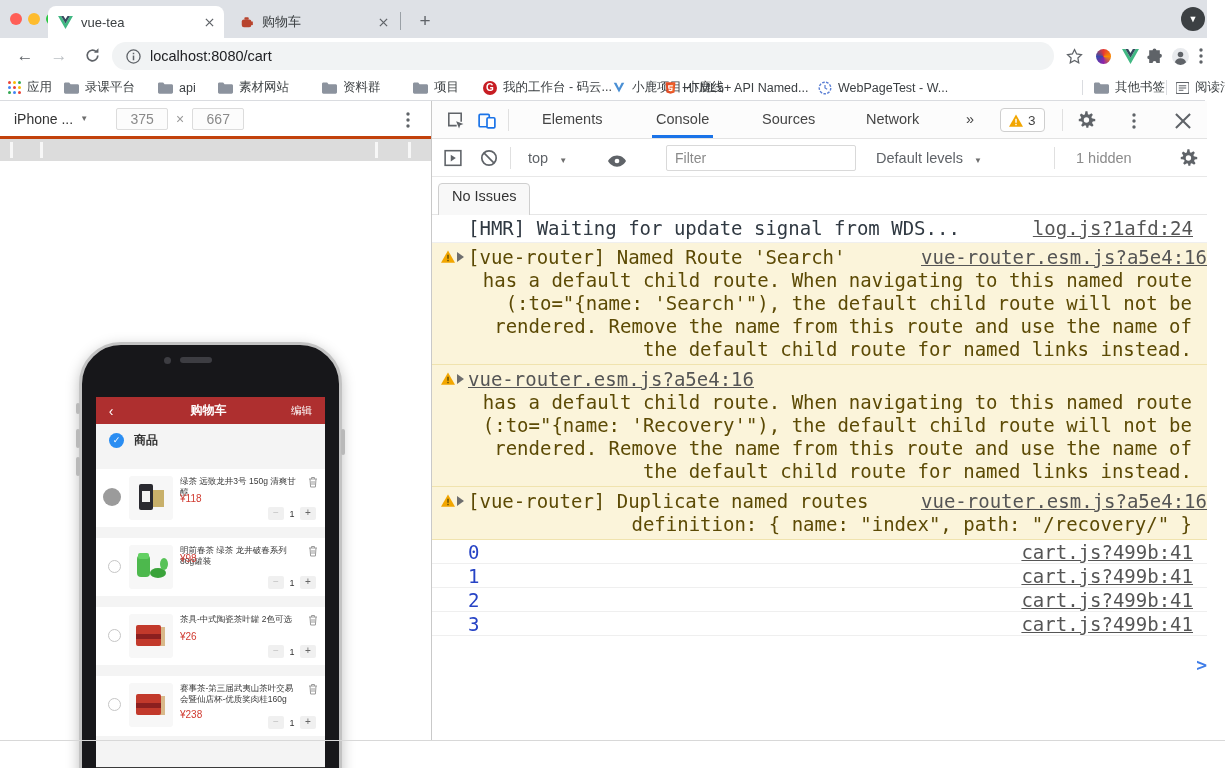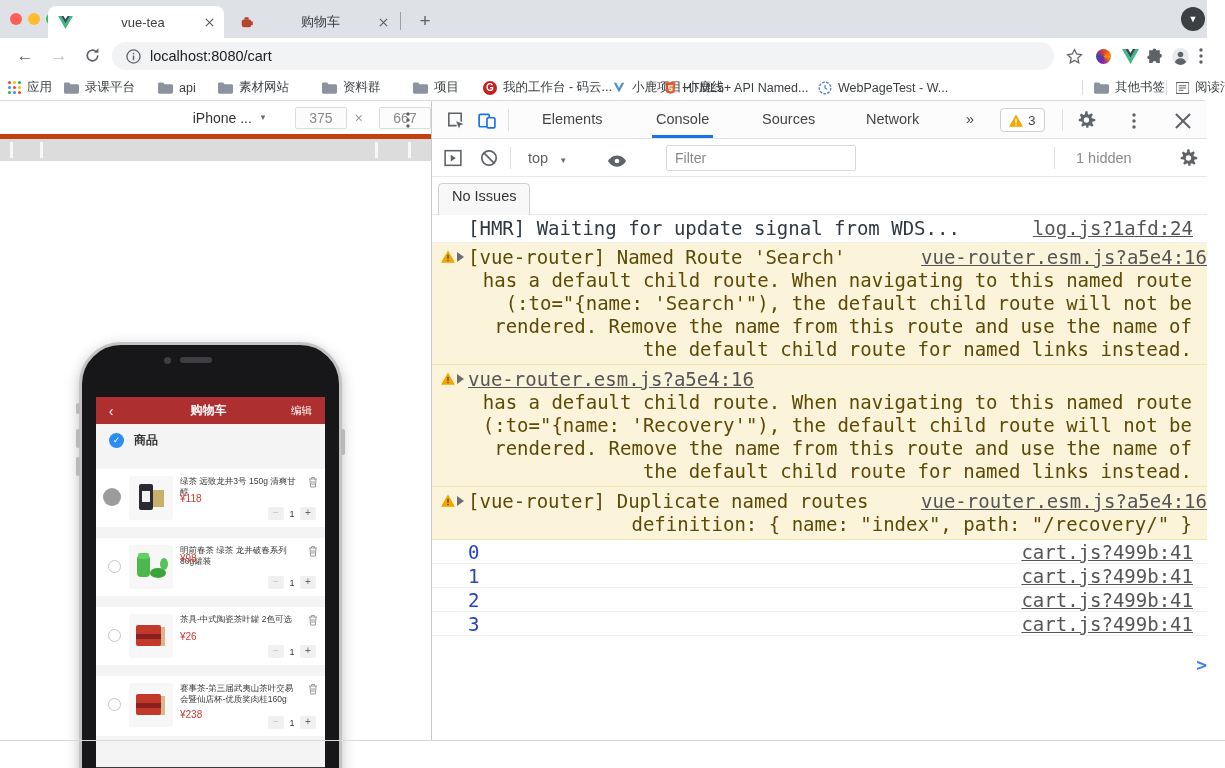--- a/index.html
+++ b/index.html
@@ -7,21 +7,21 @@
   .page { position:relative; width:1225px; height:768px; background:#fff; overflow:hidden;
           font-family:"Liberation Sans","DejaVu Sans",sans-serif; color:#3c4043; }
   .abs { position:absolute; }
 
   
   .tabstrip { left:0; top:0; width:1207px; height:38px; background:#dee1e6; }
   .tlight { top:13px; width:12px; height:12px; border-radius:50%; }
   .tab-active { left:48px; top:6px; width:176px; height:32px; background:#fff; border-radius:8px 8px 0 0;
                 display:flex; align-items:center; padding:0 10px; }
   .tab-inactive { left:230px; top:6px; width:168px; height:32px; display:flex; align-items:center; padding:0 10px; }
-  .tab-title { font-size:13px; color:#3c4043; margin-left:8px; flex:1; white-space:nowrap; overflow:hidden;text-align:center; }
+  .tab-title { font-size:13px; color:#3c4043; margin-left:8px; flex:1; white-space:nowrap; overflow:hidden; }
   .tab-sep { left:400px; top:12px; width:1px; height:18px; background:#9aa0a6; }
   .newtab { left:412px; top:8px; width:26px; height:26px; font-size:19px; color:#5f6368; text-align:center; line-height:25px; border-radius:50%; }
   .win-pill { left:1181px; top:7px; width:24px; height:24px; background:#3c4043; border-radius:50%;
               color:#fff; text-align:center; font-size:9px; line-height:24px; }
 
   
   .addrbar { left:0; top:38px; width:1225px; height:36px; background:#fff; }
   .navic { top:7px; width:22px; height:22px; text-align:center; font-size:17px; line-height:22px; color:#5f6368; }
   .urlpill { left:112px; top:4px; width:942px; height:28px; background:#f1f3f4; border-radius:14px;
              display:flex; align-items:center; padding:0 14px; }
@@ -36,24 +36,24 @@
   .foldr { width:15px; height:12px; flex:0 0 auto; }
   .gico { width:14px; height:14px; border-radius:50%; background:#c71d23; color:#fff; font-size:10px; font-weight:bold; text-align:center; line-height:14px; flex:0 0 auto;}
   .appgrid { width:13px; height:13px; display:grid; grid-template-columns:repeat(3,1fr); gap:1.5px; flex:0 0 auto;}
   .appgrid i { border-radius:50%; }
 
   
   .vsep { left:431px; top:101px; width:1px; height:639px; background:#c9c9c9; }
   .winbottom { left:0; top:740px; width:1225px; height:1px; background:#d8d8d8; }
 
   
-  .devbar { left:0; top:101px; width:431px; height:38px; background:#fff; border-bottom:5px solid #c2410c;
-            display:flex; align-items:center; font-size:14px; color:#333;justify-content:flex-end; }
+  .devbar { left:0; top:101px; width:431px; height:38px; background:#fff; border-bottom:3px solid #c2410c;
+            display:flex; align-items:center; font-size:14px; color:#333; }
   .dim-input { width:52px; height:22px; border:1px solid #dcdcdc; background:#fcfcfc; color:#8a8a8a;
-               text-align:center; font-size:14px; border-radius:2px; font-family:inherit;margin-left:8px; }
+               text-align:center; font-size:14px; border-radius:2px; font-family:inherit; }
   .caret { font-size:8px; color:#6e6e6e; margin-left:7px; }
   .ruler { left:0; top:139px; width:431px; height:22px; background:#dcdcdc; }
   .tick { position:absolute; top:3px; width:3px; height:16px; background:#f7f7f7; }
   .canvas { left:0; top:161px; width:431px; height:579px; background:#fff; }
 
   
   .phone { left:79px; top:181px; width:263px; height:531px; background:#17171a; border-radius:42px;
            border:3px solid #c3c3c3; box-shadow:0 4px 14px rgba(0,0,0,.25); }
   .sidebtn { position:absolute; width:4px; background:#b9b9b9; border-radius:2px; }
   .speaker { left:38%; top:12px; width:32px; height:6px; background:#3d3d42; border-radius:3px; }
@@ -469,20 +469,21 @@
         <circle cx="8" cy="8" r="6.4" fill="none" stroke="#5f6368" stroke-width="1.5"></circle>
         <path d="M3.5 3.5l9 9" stroke="#5f6368" stroke-width="1.5"></path>
       </svg>
     <div class="dt-sep" style="left:78px"></div>
     <span class="ct-lbl" style="left:96px"><span>top</span> <span class="caret">▼</span></span>
     <svg class="dt-ic" style="left:176px;top:13px" width="19" height="12" viewBox="0 0 16 10">
         <path d="M8 0C4 0 1.3 2.6 0 5c1.3 2.4 4 5 8 5s6.7-2.6 8-5C14.7 2.6 12 0 8 0z" fill="#5f6368"></path>
         <circle cx="8" cy="5" r="2.1" fill="#fff"></circle>
       </svg>
     <input class="filter-in" placeholder="Filter" style="">
+    <span class="ct-lbl" style="left:444px"><span>Default levels</span> <span class="caret">▼</span></span>
     <div class="dt-sep" style="left:622px"></div>
     <span class="ct-lbl" style="left:644px;color:#8b8b8b">1 hidden</span>
     <svg class="dt-ic" style="left:748px" viewBox="0 0 16 16">
         <path d="M14 9.2l1.3-.2V7l-1.3-.2-1.7-.4-.4-1 .9-1.5.4-.6-1.3-1.3-.6.4-1.5.9-1-.4L8.4.2H6.6l-.2 1.3-.4 1.7-1 .4-1.5-.9-.6-.4L1.6 3.6l.4.6.9 1.5-.4 1-1.7.4L-.5 7h1.2v2l1.3.2 1.7.4.4 1-.9 1.5-.4.6 1.3 1.3.6-.4 1.5-.9 1 .4.2 1.7h1.8l.2-1.7 1-.4 1.5.9.6.4 1.3-1.3-.4-.6-.9-1.5.4-1z" fill="#5f6368"></path>
         <circle cx="7.5" cy="8" r="2.4" fill="#fff"></circle>
       </svg>
   </div>
 
   <div class="abs noissues-row">
     <div class="noissues">No Issues</div>

